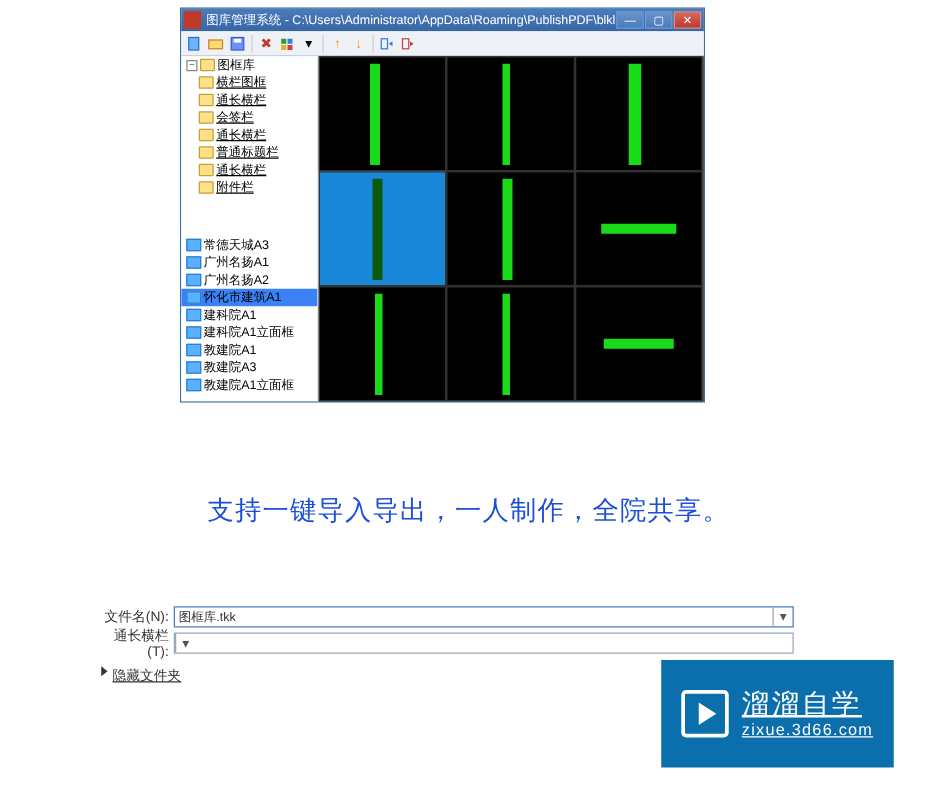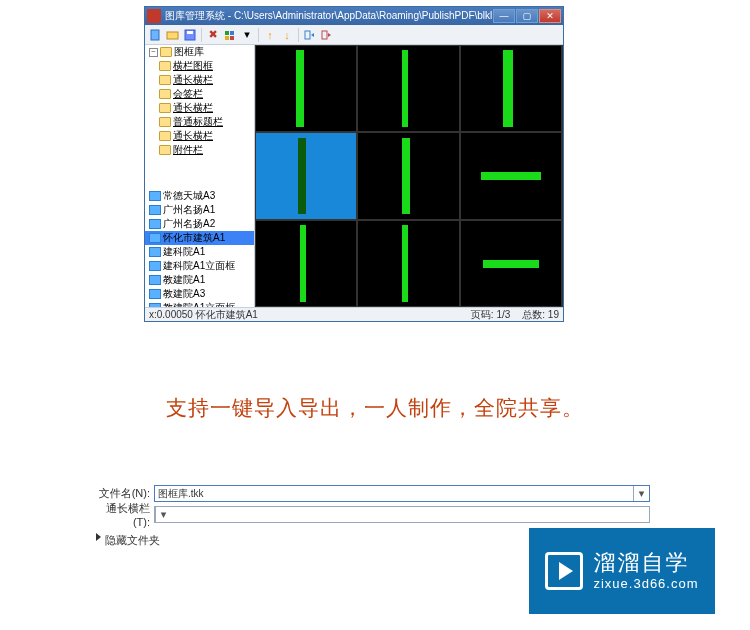--- a/index.html
+++ b/index.html
@@ -30,35 +30,35 @@
 
   .thumbs{flex:1;display:grid;grid-template-columns:repeat(3,1fr);grid-template-rows:repeat(3,1fr);border-right:1px solid #333;}
   .thumb{border:1px solid #333;background:#000;display:flex;align-items:center;justify-content:center;position:relative;overflow:hidden;}
   .thumb.sel{background:#1a88d8;}
   .cad{position:absolute;background:#1adb1a;}
 
   .status{height:14px;background:#eef2f7;border-top:1px solid #c8d0dc;display:flex;align-items:center;font-size:10px;padding:0 4px;color:#333;}
   .status .left{flex:1;}
   .status .mid{margin-right:12px;}
 
-  .headline{position:absolute;left:0;right:0;top:394px;text-align:center;font-size:21px;color:#c2410c;letter-spacing:1px;}
+  .headline{position:absolute;left:0;right:0;top:394px;text-align:center;font-size:21px;color:#1d4ed8;letter-spacing:1px;}
 
   
-  .save{position:absolute;left:90px;top:484px;width:560px;font-size:11px;color:#333;}
+  .save{position:absolute;left:75px;top:484px;width:560px;font-size:11px;color:#333;}
   .row{display:flex;align-items:center;height:18px;margin-bottom:3px;}
   .row .lab{width:64px;text-align:right;padding-right:4px;}
   .combo{flex:1;height:17px;border:1px solid #9aa7b8;background:#fff;display:flex;align-items:flex-end;}
   .combo.hl{border:1px solid #4a7bbd;}
   .combo .val{flex:1;padding:0 3px;font-size:10px;}
   .combo .drop{width:16px;height:100%;border-left:1px solid #9aa7b8;display:flex;align-items:center;justify-content:center;color:#555;}
-  .hide-row{display:flex;margin-top:10px;font-size:11px;}
+  .hide-row{display:flex;margin-top:10px;font-size:11px;text-decoration:underline;}
   .bullet{width:0;height:0;border-top:4px solid transparent;border-bottom:4px solid transparent;border-left:5px solid #333;margin-right:4px;margin-left:6px;transform:rotate(0deg);}
 
   
-  .wm{position:absolute;left:529px;top:528px;width:186px;height:86px;background:#0b6fae;color:#fff;display:flex;align-items:center;justify-content:center;gap:10px;}
+  .wm{position:absolute;left:529px;top:528px;width:186px;height:86px;background:#0b6fae;color:#fff;display:flex;align-items:center;justify-content:center;gap:10px;text-decoration:underline;}
   .wm .play{width:38px;height:38px;border:3px solid #fff;border-radius:4px;display:flex;align-items:center;justify-content:center;}
   .wm .play .tri{width:0;height:0;border-top:9px solid transparent;border-bottom:9px solid transparent;border-left:14px solid #fff;margin-left:3px;}
   .wm .txt{display:flex;flex-direction:column;line-height:1.2;}
   .wm .cn{font-size:22px;letter-spacing:2px;font-weight:500;}
   .wm .en{font-size:13px;letter-spacing:1px;}
 </style>
 </head>
 <body>
 
 <div class="window">
@@ -217,25 +217,20 @@
         </div>
       <div class="thumb">
           <div class="cad" style="left:44%;width:6px;top:5%;height:90%"></div>
         </div>
       <div class="thumb">
           <div class="cad" style="left:22%;width:56%;top:46%;height:8px"></div>
         </div>
     </div>
   </div>
 
-  <div class="status">
-    <div class="left">x:0.00050 怀化市建筑A1</div>
-    <div class="mid">页码: 1/3</div>
-    <div>总数: 19</div>
-  </div>
 </div>
 
 <div class="headline">支持一键导入导出，一人制作，全院共享。</div>
 
 <div class="save">
   <div class="row">
     <div class="lab">文件名(N):</div>
     <div class="combo hl">
       <span class="val"><span class="sel">图框库.tkk</span></span>
       <div class="drop">▾</div>

